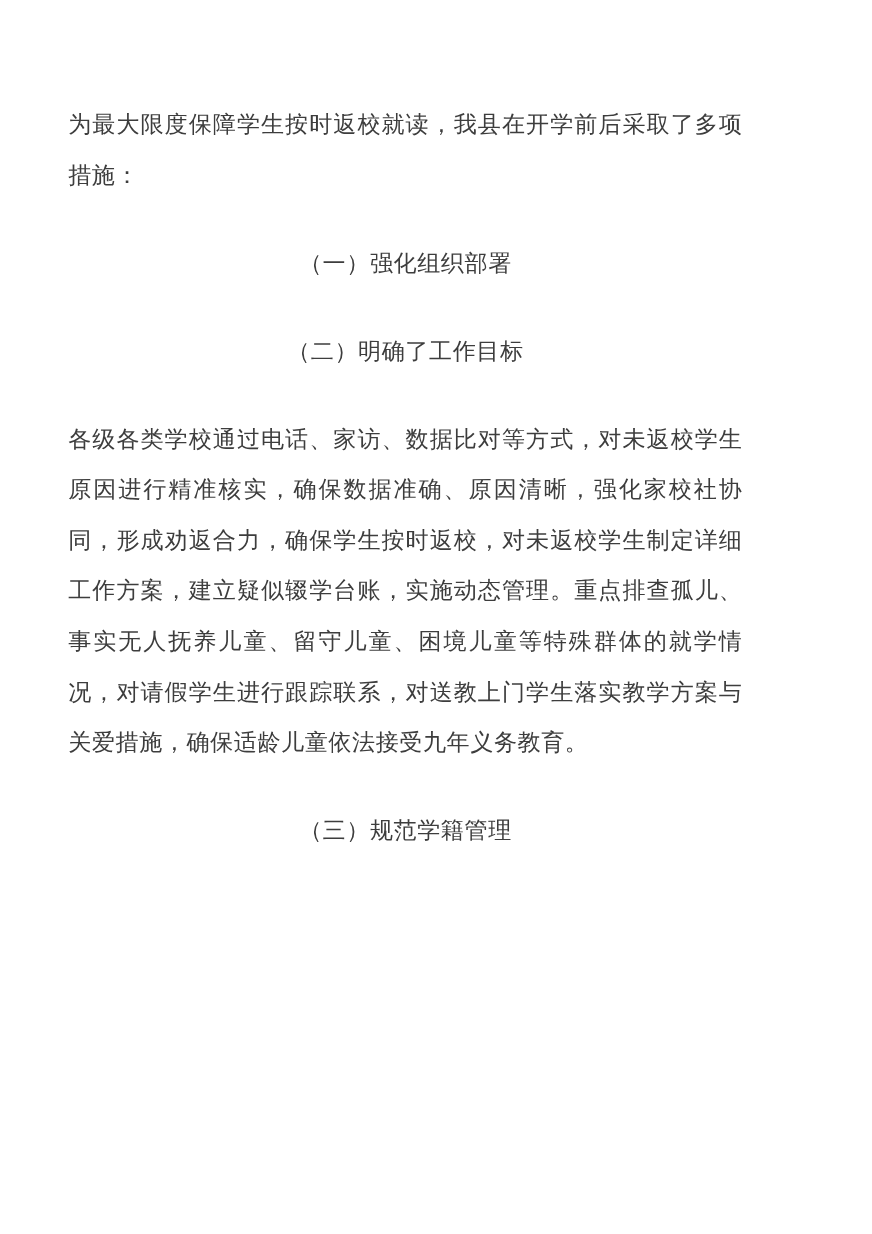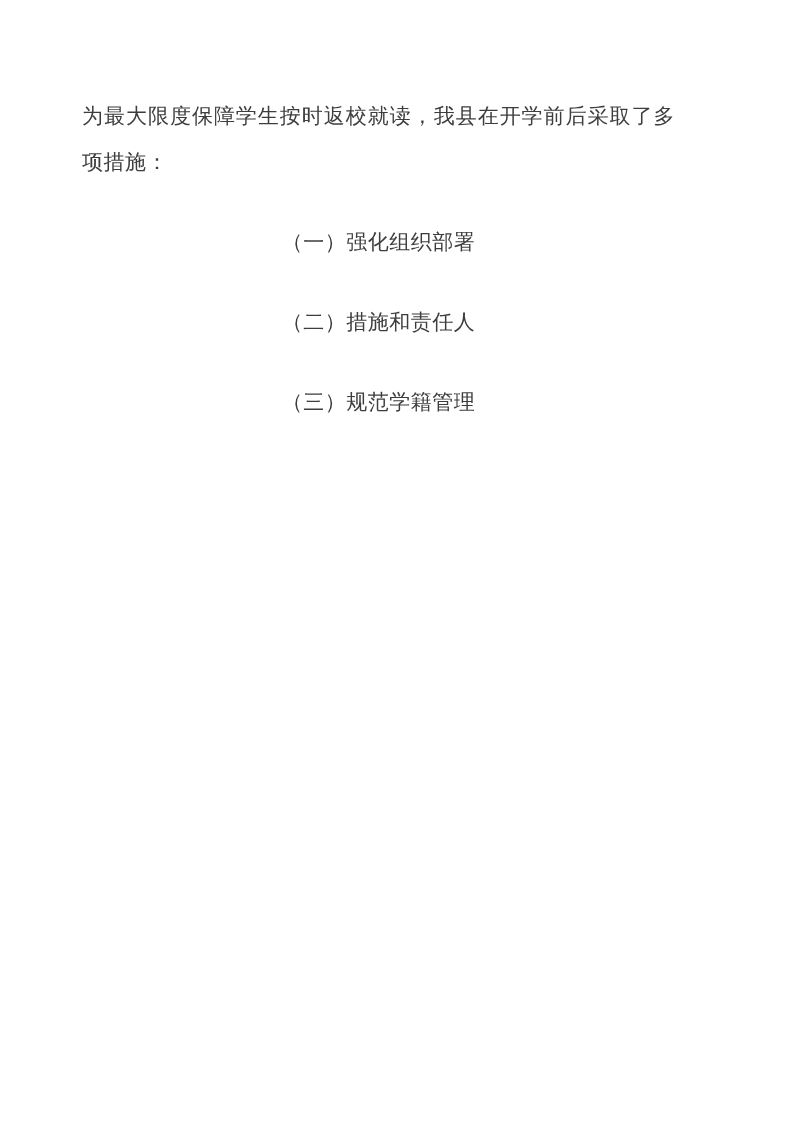--- a/index.html
+++ b/index.html
@@ -11,23 +11,23 @@
     padding:0;
     background:var(--page-bg);
   }
   .page{
     position:relative;
     width:793px;
     height:1122px;
     margin:0 auto;
     background:var(--page-bg);
     box-sizing:border-box;
-    padding:93px 118px 0 82px;
+    padding:93px 118px 0 62px;
     overflow:hidden;
-    font-family:Liberation Sans, sans-serif;
+    font-family:Liberation Mono, monospace;
   }
   .doc-block{
     margin:0 0 34px 0;
     font-size:21px;
     line-height:46px;
     letter-spacing:0.5px;
     color:var(--text-color);
     font-weight:400;
     text-align:justify;
     text-justify:inter-ideograph;
@@ -42,17 +42,18 @@
 </style>
 </head>
 <body>
 
 <div class="page">
   <p class="doc-block">为最大限度保障学生按时返校就读，我县在开学前后采取了多项措施：</p>
 
   <p class="doc-block heading">（一）强化组织部署</p>
 
 
-  <p class="doc-block heading">（二）措施和责任人</p>
+  <p class="doc-block heading">（二）明确了工作目标</p>
 
+  <p class="doc-block">各级各类学校通过电话、家访、数据比对等方式，对未返校学生原因进行精准核实，确保数据准确、原因清晰，强化家校社协同，形成劝返合力，确保学生按时返校，对未返校学生制定详细工作方案，建立疑似辍学台账，实施动态管理。重点排查孤儿、事实无人抚养儿童、留守儿童、困境儿童等特殊群体的就学情况，对请假学生进行跟踪联系，对送教上门学生落实教学方案与关爱措施，确保适龄儿童依法接受九年义务教育。</p>
 
   <p class="doc-block heading last">（三）规范学籍管理</p>
 </div>
 
 </body></html>

